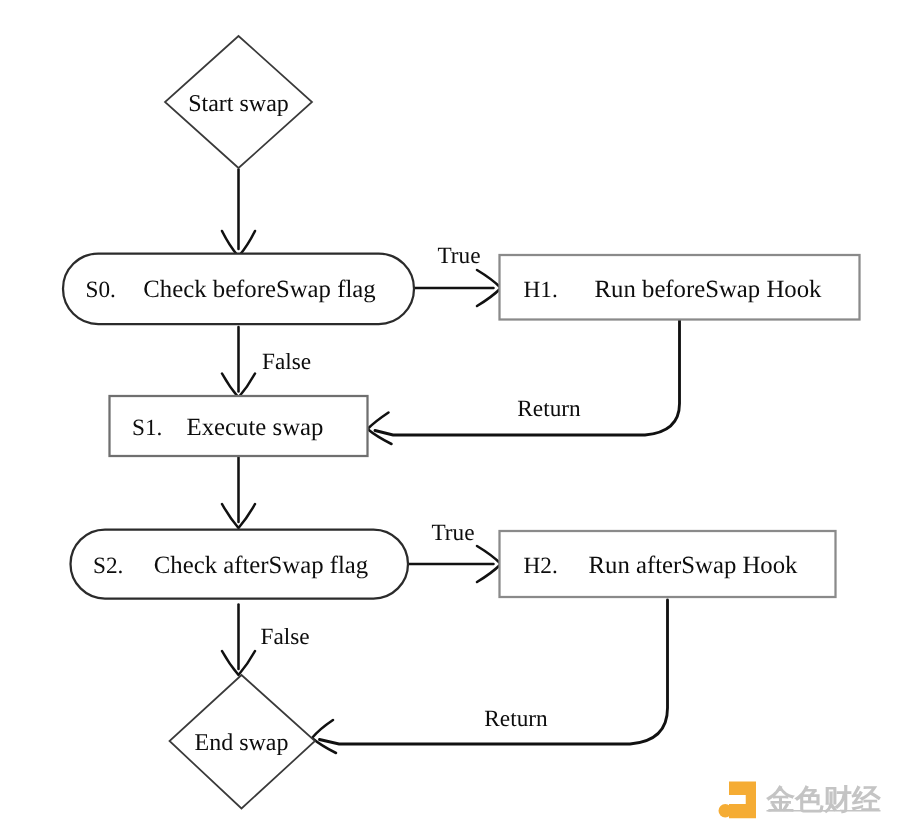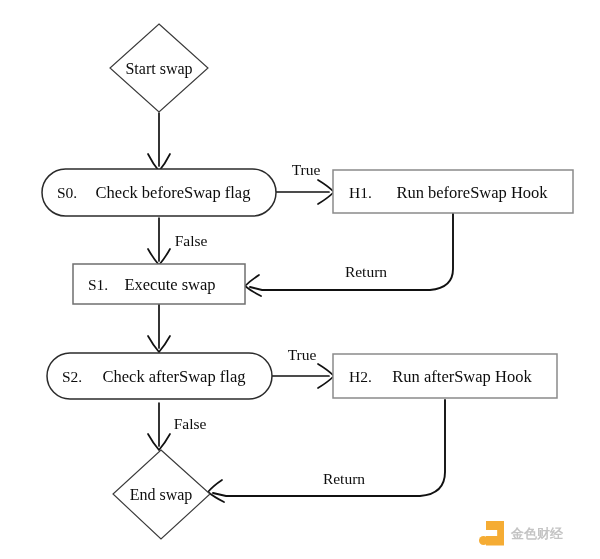--- a/index.html
+++ b/index.html
@@ -108,26 +108,27 @@
     position: absolute;
     left: 0;
     bottom: 1px;
     width: 9px;
     height: 9px;
     border-radius: 50%;
     background: #F5A623;
   }
   .wm-text {
     font-family: "DejaVu Sans", "Liberation Sans", sans-serif;
-    font-size: 13px;
+    font-size: 19px;
     font-weight: 700;
     color: #BFBFBF;
     letter-spacing: 0px;
     line-height: 1;
     white-space: nowrap;
+    text-decoration: underline;
   }
 </style>
 </head>
 <body>
 
 <div id="diagram-root">
 
   <svg class="flow" viewBox="0 0 600 559">
 
     <g>

